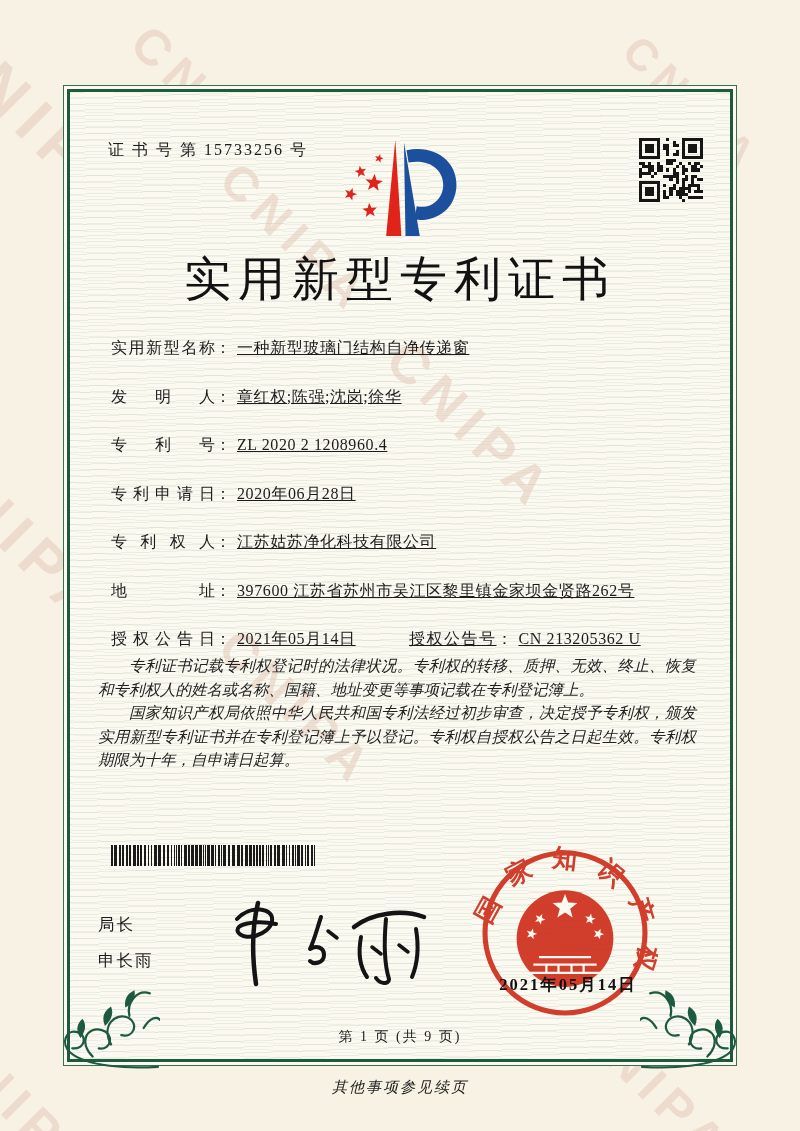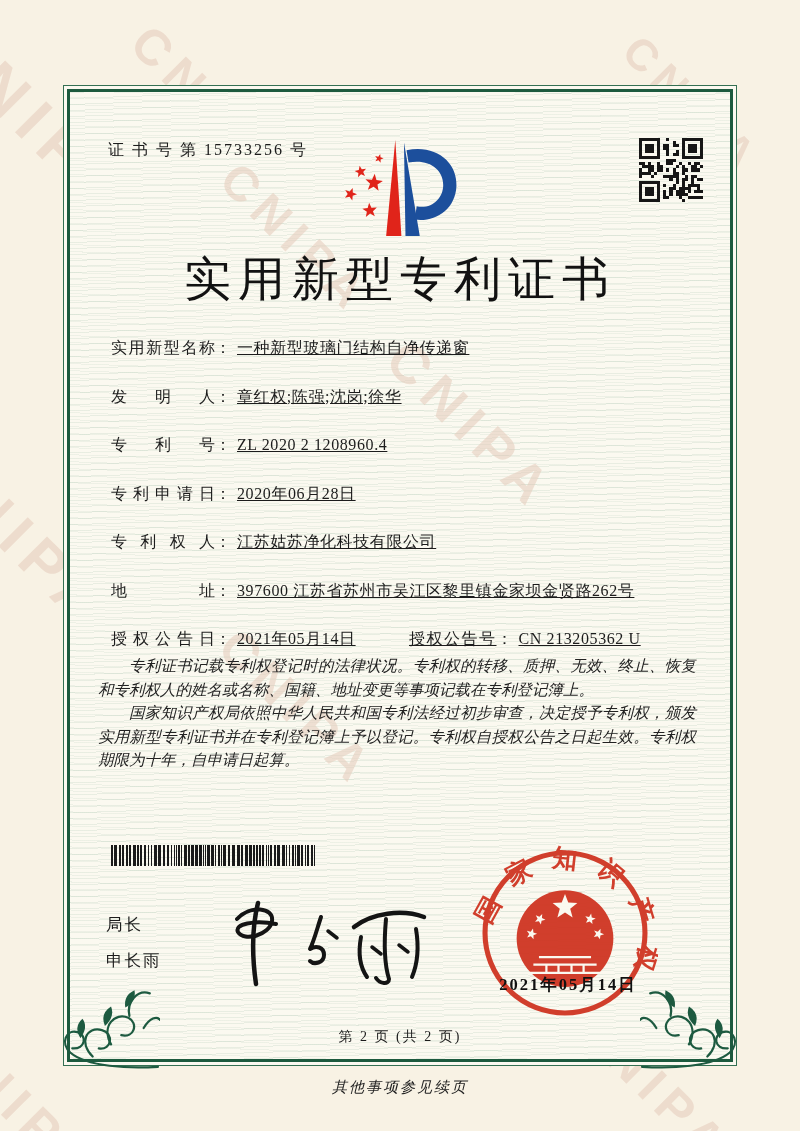--- a/index.html
+++ b/index.html
@@ -43,21 +43,21 @@
   .fvalue{letter-spacing:.6px;text-decoration:underline;}
   .fpair2{position:absolute;left:298px;top:0;}
   .fpair2 .flabel2{letter-spacing:1.5px;text-decoration:underline;}
   .paras{position:absolute;left:28px;top:562px;width:598px;z-index:2;}
   .paras p{
     margin:0;text-indent:2em;text-align:justify;
     font-size:15.5px;line-height:23.5px;font-style:italic;color:#222;
   }
   .barcode{position:absolute;left:41px;top:753px;width:212px;height:21px;z-index:2;font-size:0;}
   .barcode .bar{display:inline-block;height:100%;background:#1a1a1a;vertical-align:top;}
-  .director{position:absolute;left:36px;top:822px;z-index:2;font-size:16.5px;letter-spacing:2px;}
+  .director{position:absolute;left:28px;top:822px;z-index:2;font-size:16.5px;letter-spacing:2px;}
   .director .dname{margin-top:14px;}
   .sig{position:absolute;left:150px;top:795px;width:220px;height:105px;z-index:2;}
   .seal{position:absolute;left:402px;top:748px;width:186px;height:186px;z-index:2;opacity:.95;}
   .seal-date{
     position:absolute;left:408px;top:882px;width:180px;text-align:center;z-index:3;
     font-size:16.5px;font-weight:bold;letter-spacing:2px;color:#111;
   }
   .pageinfo{position:absolute;left:0;top:936px;width:100%;text-align:center;font-size:14px;letter-spacing:2px;z-index:2;}
   .flourish{position:absolute;width:102px;height:92px;z-index:3;}
   .fl-left{left:-6px;bottom:-8px;}
@@ -308,21 +308,21 @@
       <g stroke="#fbf9f0" stroke-width="2.4">
         <path d="M72,126 L128,126"></path>
         <path d="M66,134 L134,134"></path>
         <path d="M62,143 L138,143"></path>
         <path d="M80,134 L80,143 M93,134 L93,143 M107,134 L107,143 M120,134 L120,143"></path>
       </g>
     </svg>
 
     <div class="seal-date">2021年05月14日</div>
 
-    <div class="pageinfo">第 2 页 (共 2 页)</div>
+    <div class="pageinfo">第 1 页 (共 9 页)</div>
   </div>
 
   <svg class="flourish fl-left" viewBox="0 0 100 90">
     <g fill="none" stroke="#1d5a40" stroke-width="2.2" stroke-linecap="round">
       <path d="M98,84 C70,86 28,84 12,70 C2,61 8,47 19,50 C29,53 27,67 14,66"></path>
       <path d="M34,74 C20,60 28,44 43,48 C55,51 53,68 40,66"></path>
       <path d="M52,62 C42,44 56,30 69,36 C79,41 75,56 62,53"></path>
       <path d="M70,34 C67,20 78,8 90,12"></path>
       <path d="M84,46 C90,36 97,34 100,38"></path>
     </g>

